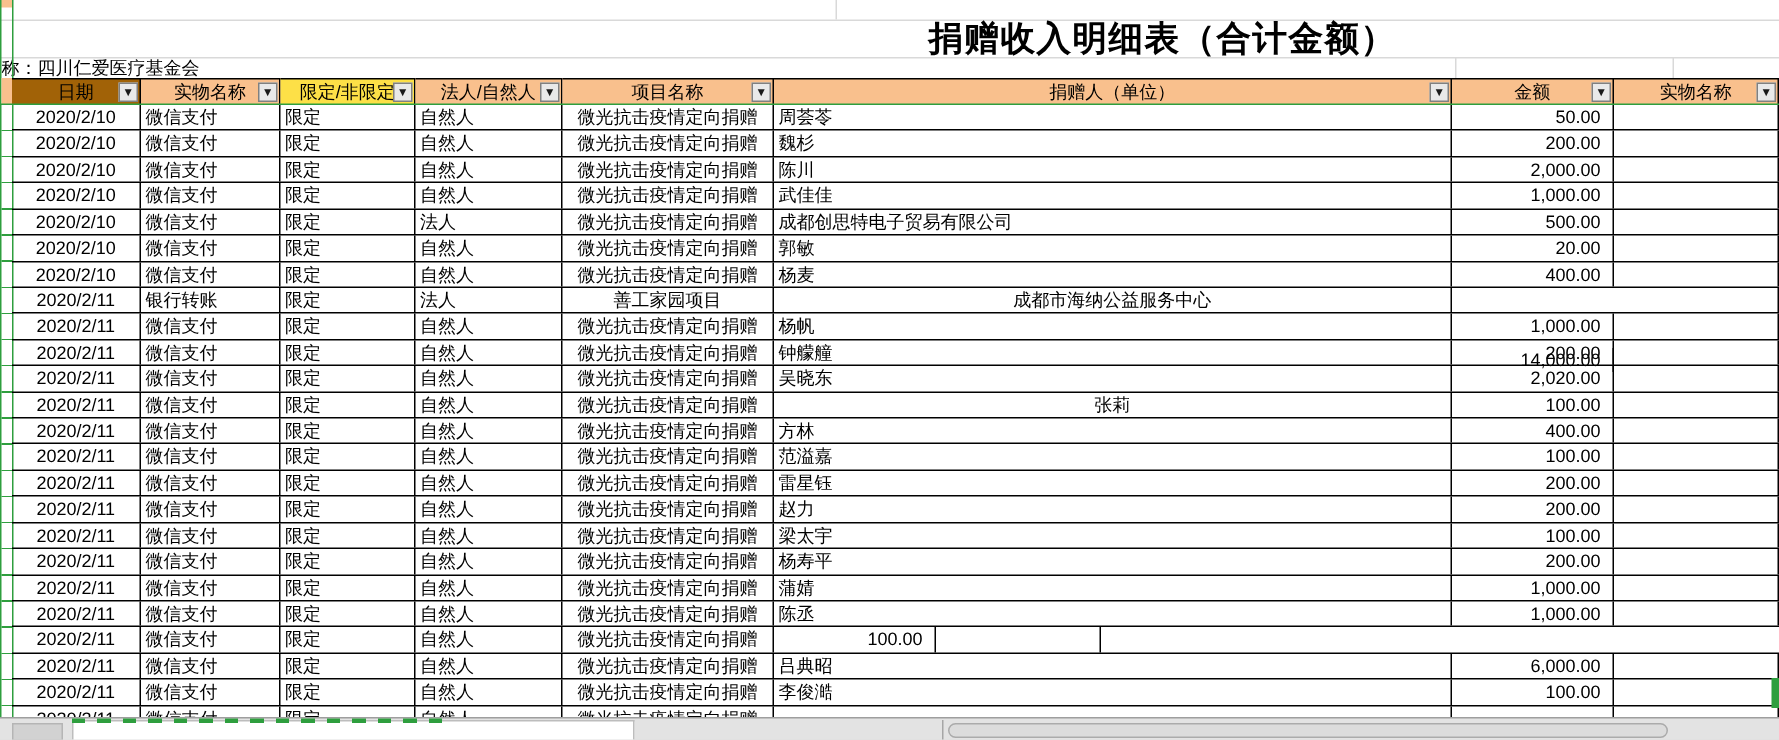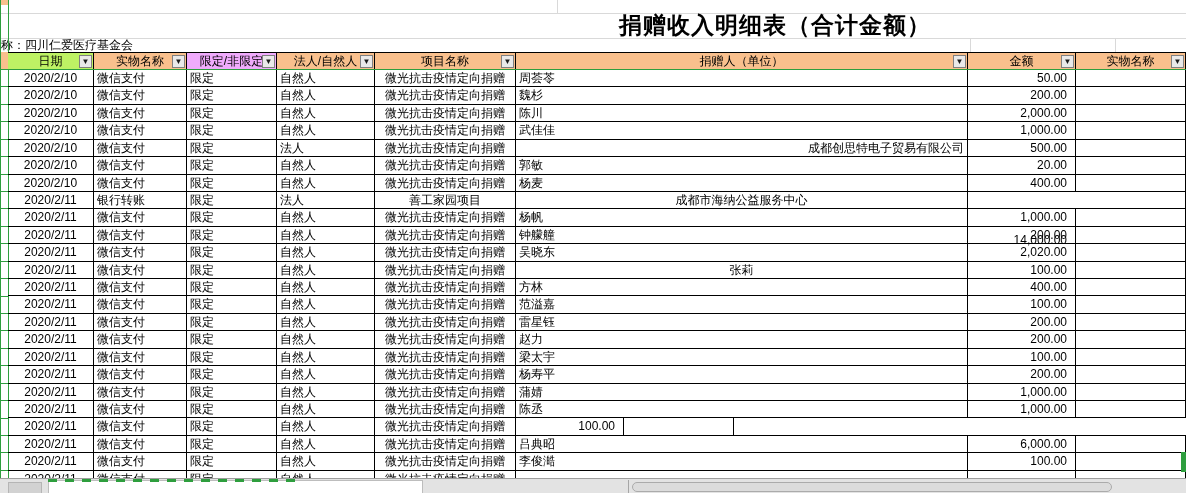--- a/index.html
+++ b/index.html
@@ -68,29 +68,29 @@
   <div class="cell-frag header-bg" style="background: rgb(249, 192, 141);"></div>
 
   <div class="sheet-title">捐赠收入明细表（合计金额）</div>
   <div class="org-label">称：四川仁爱医疗基金会</div>
 
   <div class="left-strip"></div>
   <div class="left-strip-header header-bg" style="background: rgb(249, 192, 141);"></div>
   <div class="left-strip-ticks"></div>
 
   <div class="header-row">
-      <div class="hcell" style="width: 86px; background: #bef264;">
+      <div class="hcell" style="width: 86px; background: #a16207;">
         <span>日期</span>
         <div class="dd">▼</div>
       </div>
       <div class="hcell" style="width: 93px; background: rgb(249, 192, 141);">
         <span>实物名称</span>
         <div class="dd">▼</div>
       </div>
-      <div class="hcell" style="width: 90px; background: #f0abfc;">
+      <div class="hcell" style="width: 90px; background: #fde047;">
         <span>限定/非限定</span>
         <div class="dd">▼</div>
       </div>
       <div class="hcell" style="width: 98px; background: rgb(249, 192, 141);">
         <span>法人/自然人</span>
         <div class="dd">▼</div>
       </div>
       <div class="hcell" style="width: 141px; background: rgb(249, 192, 141);">
         <span>项目名称</span>
         <div class="dd">▼</div>
@@ -150,21 +150,21 @@
         <div class="tcell" style="width: 452px; text-align: left;">武佳佳</div>
         <div class="tcell amt" style="width: 108px; text-align: right;">1,000.00</div>
         <div class="tcell" style="width: 110px; text-align: left;"></div>
       </div>
       <div class="trow">
         <div class="tcell" style="width: 86px; text-align: center;">2020/2/10</div>
         <div class="tcell" style="width: 93px; text-align: left;">微信支付</div>
         <div class="tcell" style="width: 90px; text-align: left;">限定</div>
         <div class="tcell" style="width: 98px; text-align: left;">法人</div>
         <div class="tcell" style="width: 141px; text-align: center;">微光抗击疫情定向捐赠</div>
-        <div class="tcell" style="width: 452px; text-align: right;">成都创思特电子贸易有限公司</div>
+        <div class="tcell" style="width: 452px; text-align: left;">成都创思特电子贸易有限公司</div>
         <div class="tcell amt" style="width: 108px; text-align: right;">500.00</div>
         <div class="tcell" style="width: 110px; text-align: left;"></div>
       </div>
       <div class="trow">
         <div class="tcell" style="width: 86px; text-align: center;">2020/2/10</div>
         <div class="tcell" style="width: 93px; text-align: left;">微信支付</div>
         <div class="tcell" style="width: 90px; text-align: left;">限定</div>
         <div class="tcell" style="width: 98px; text-align: left;">自然人</div>
         <div class="tcell" style="width: 141px; text-align: center;">微光抗击疫情定向捐赠</div>
         <div class="tcell" style="width: 452px; text-align: left;">郭敏</div>

